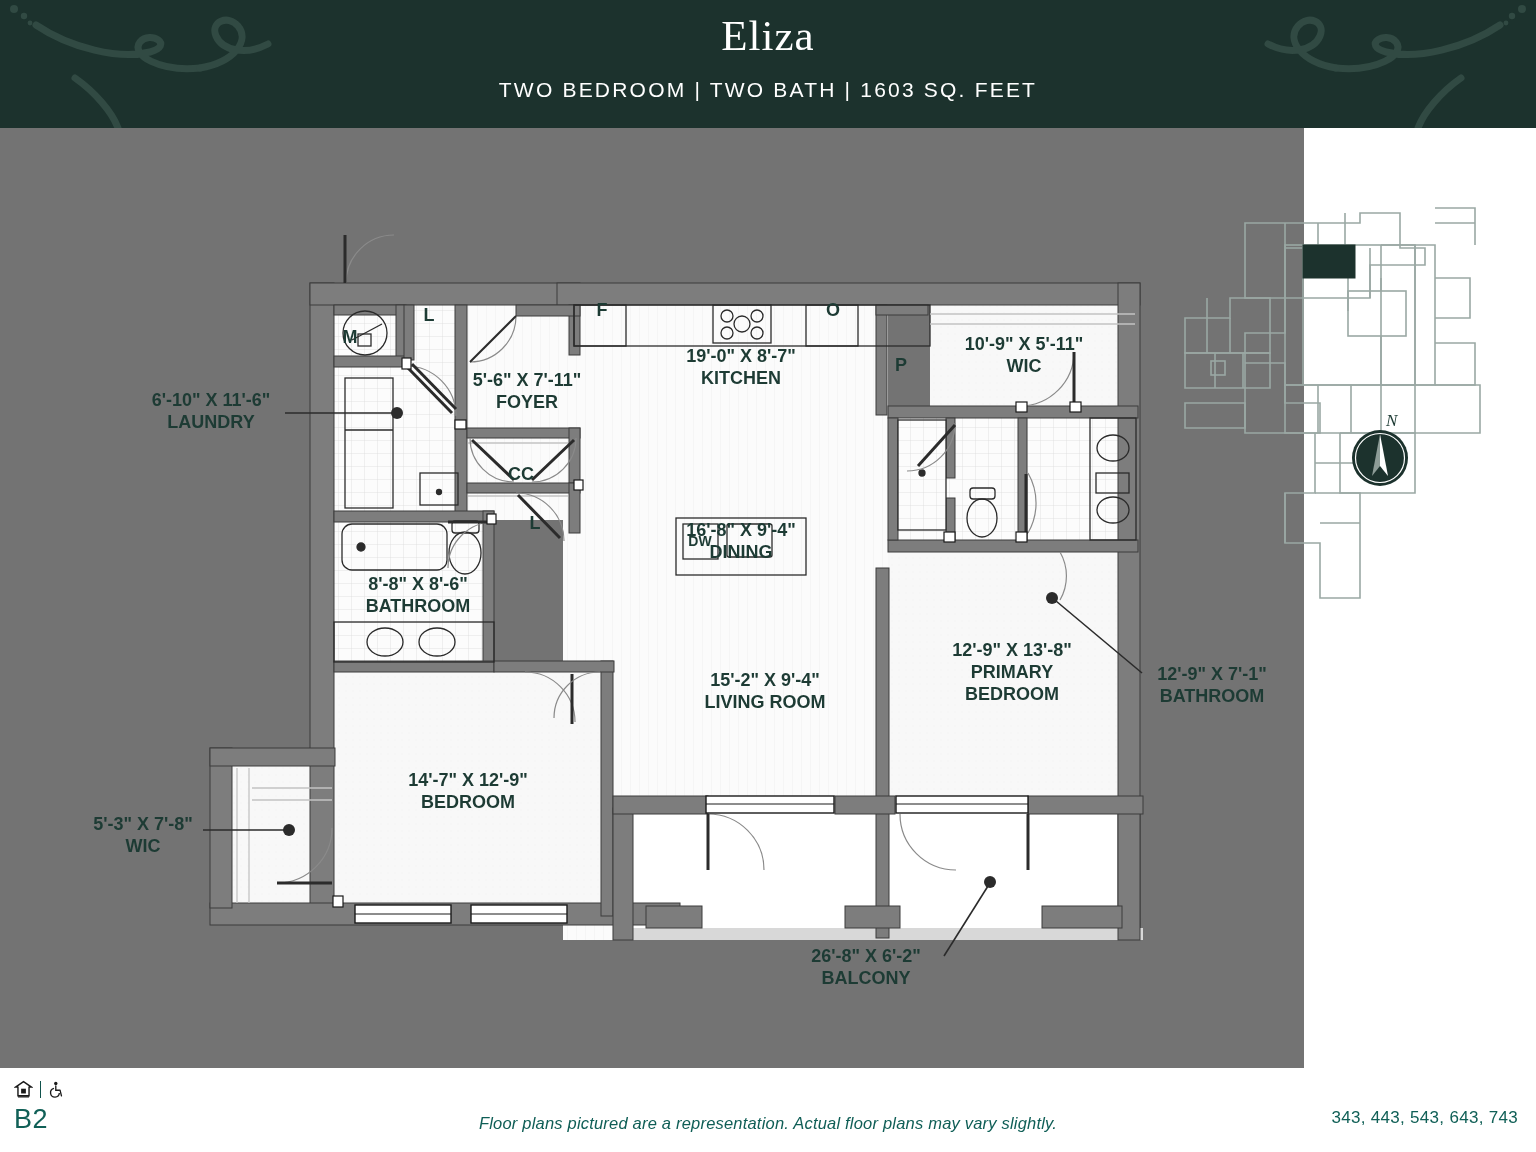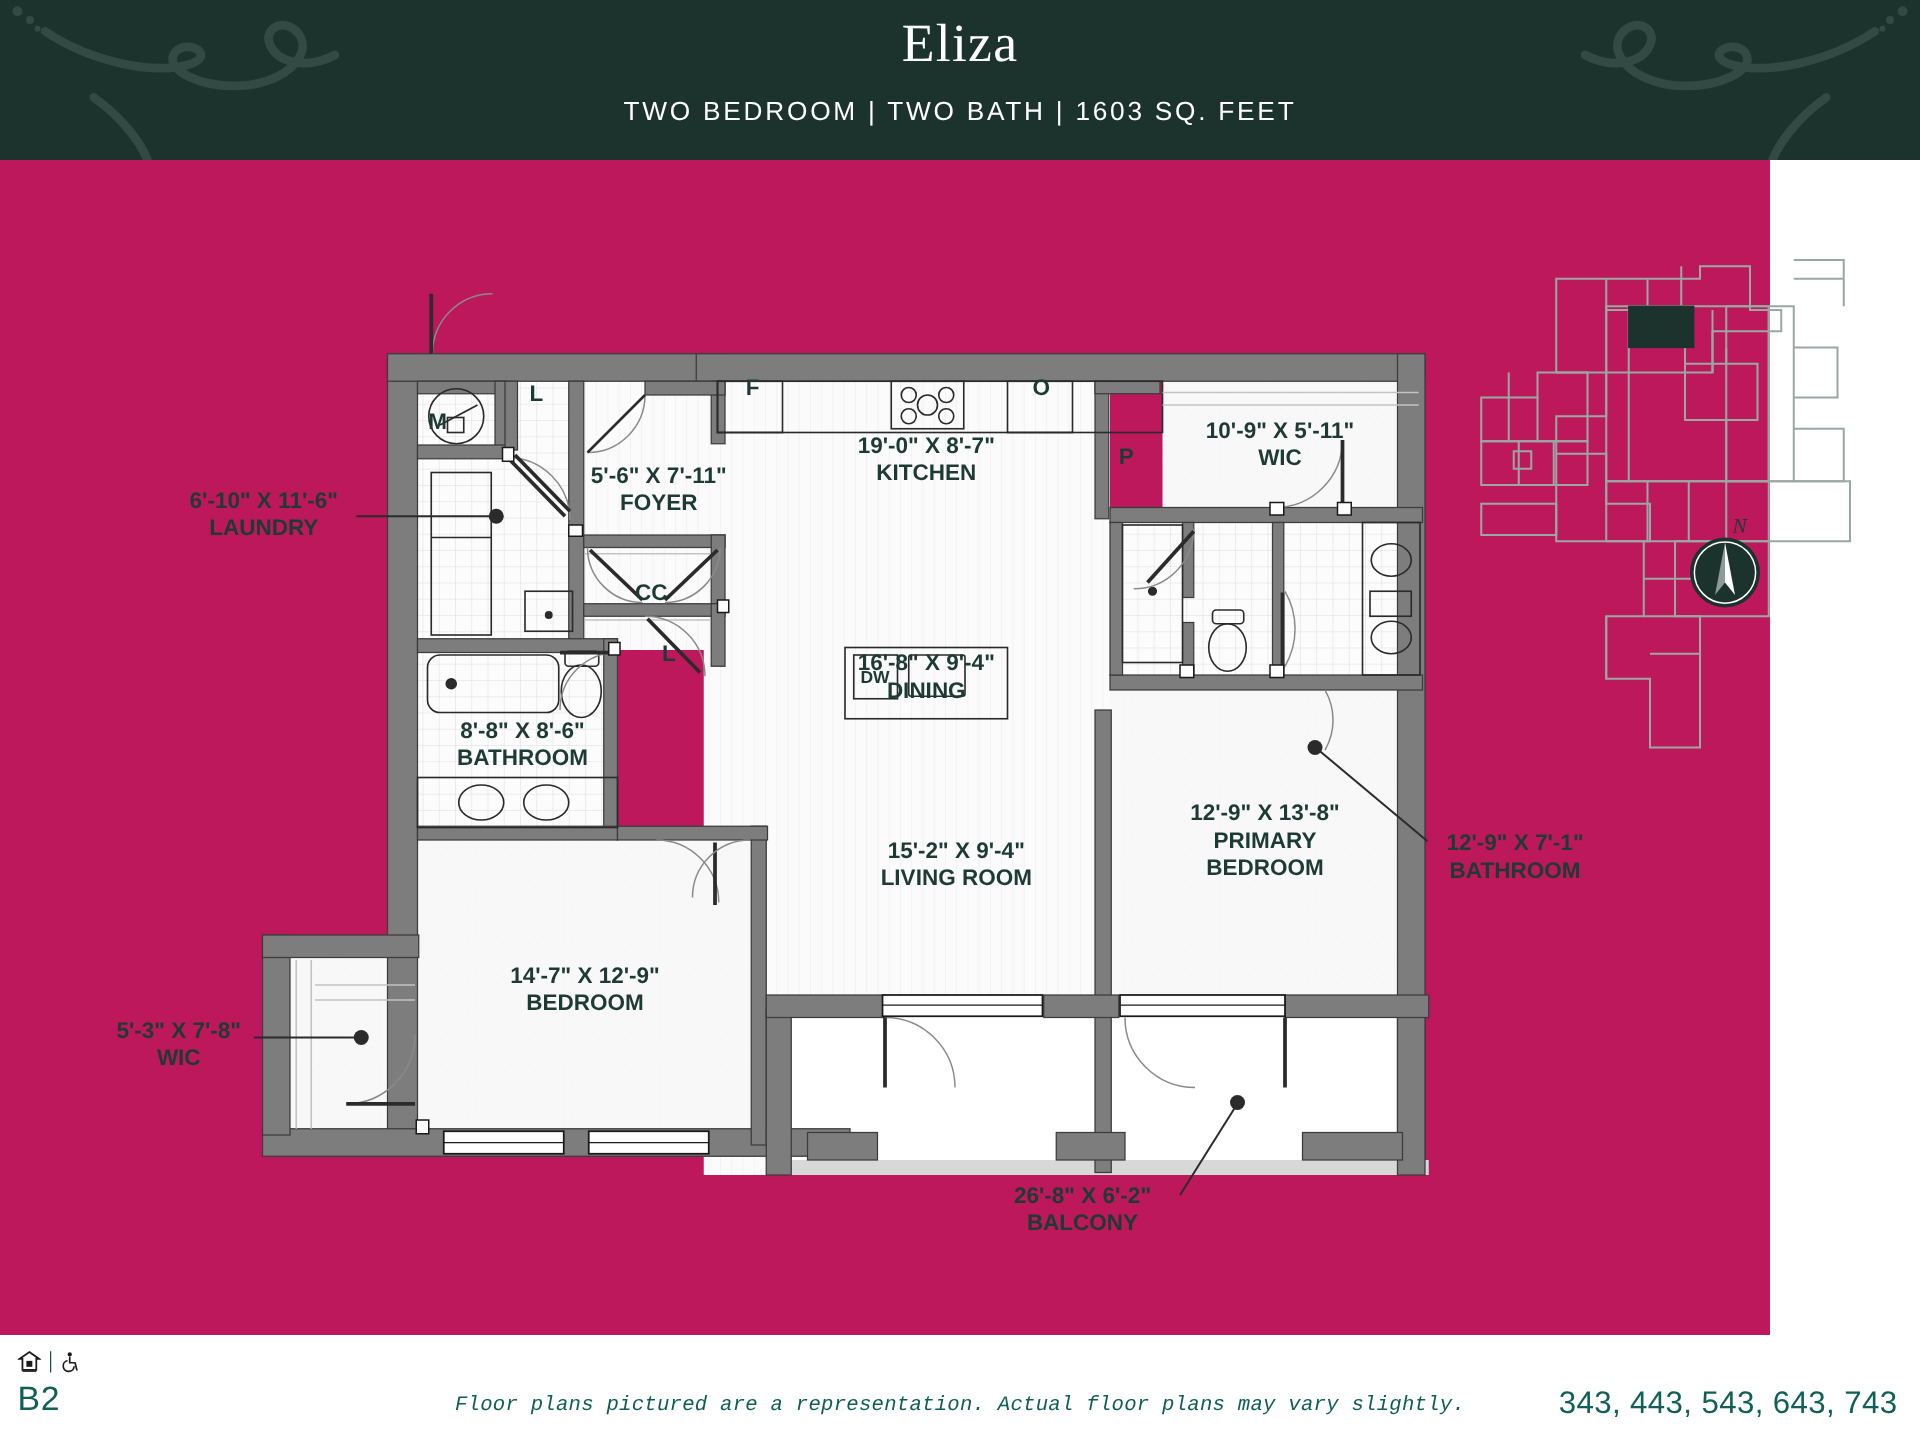--- a/index.html
+++ b/index.html
@@ -6,22 +6,22 @@
   * { box-sizing: border-box; }
   html, body {
     margin: 0; padding: 0;
     width: 1536px; height: 1152px;
     background: #ffffff;
     font-family: "Liberation Sans", sans-serif;
     overflow: hidden;
   }
   #page {
     position: relative;
-    width: 1416px; height: 1152px;
-    background: #be185d;
+    width: 1304px; height: 1152px;
+    background: #737373;
   }
 
   
   #header {
     position: absolute;
     left: 0; top: 0;
     width: 1536px; height: 128px;
     background: #1c322d;
     overflow: hidden;
   }
@@ -84,30 +84,30 @@
     color: #116057;
     font-size: 27px;
     font-weight: 400;
     letter-spacing: 0.5px;
   }
   #footer-disclaimer {
     position: absolute;
     left: 0; top: 46px; width: 1536px;
     text-align: center;
     color: #0f5e56;
-    font-family: Liberation Mono, monospace;
+    font-family: Liberation Sans, sans-serif;
     font-style: italic;
     font-size: 16.5px;
     letter-spacing: 0.2px;
   }
   #footer-units {
     position: absolute;
     right: 18px; top: 40px;
     color: #116057;
-    font-size: 25px;
+    font-size: 17px;
     letter-spacing: 0.3px;
   }
 
   .plan-label, .dim-label { font-family: "Liberation Sans", sans-serif; }
 </style>
 </head>
 <body>
 
 <div id="page">
 

